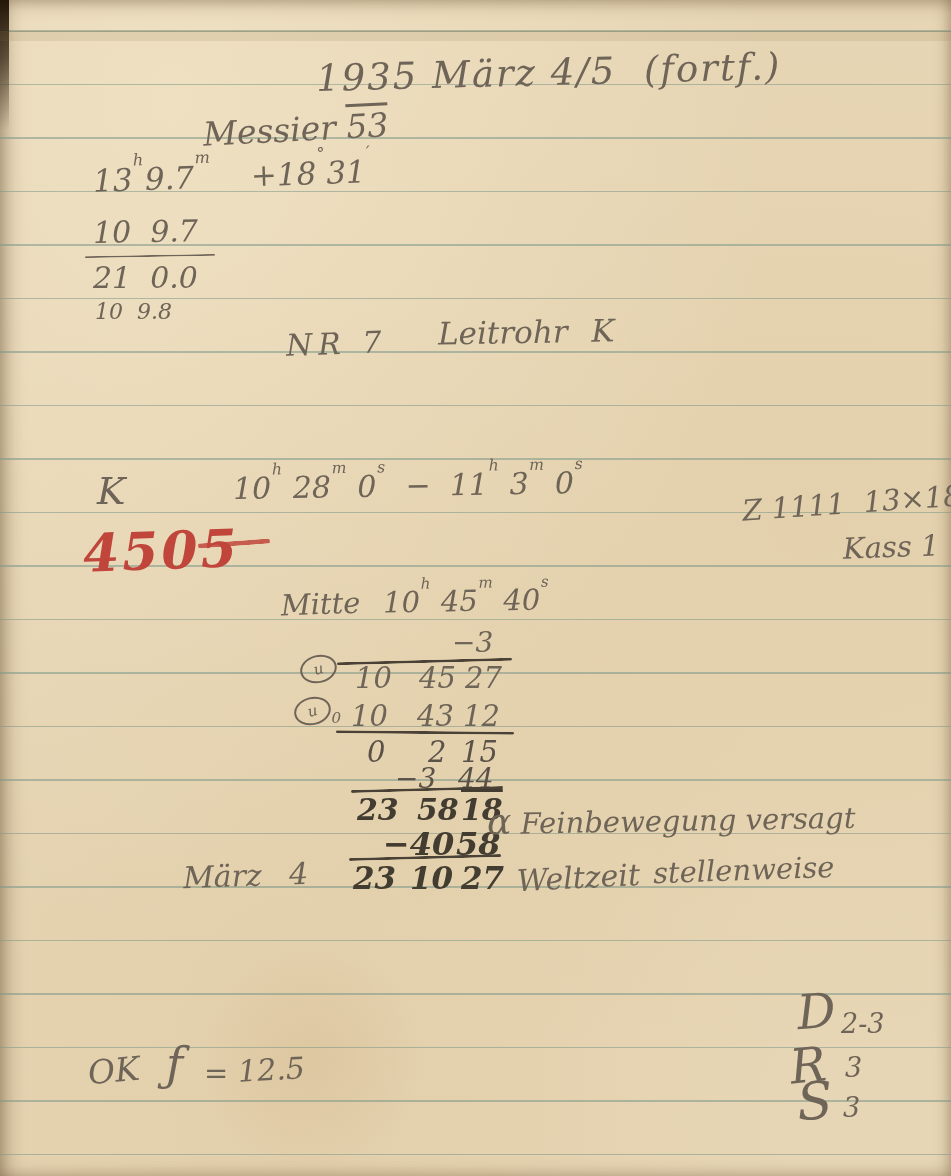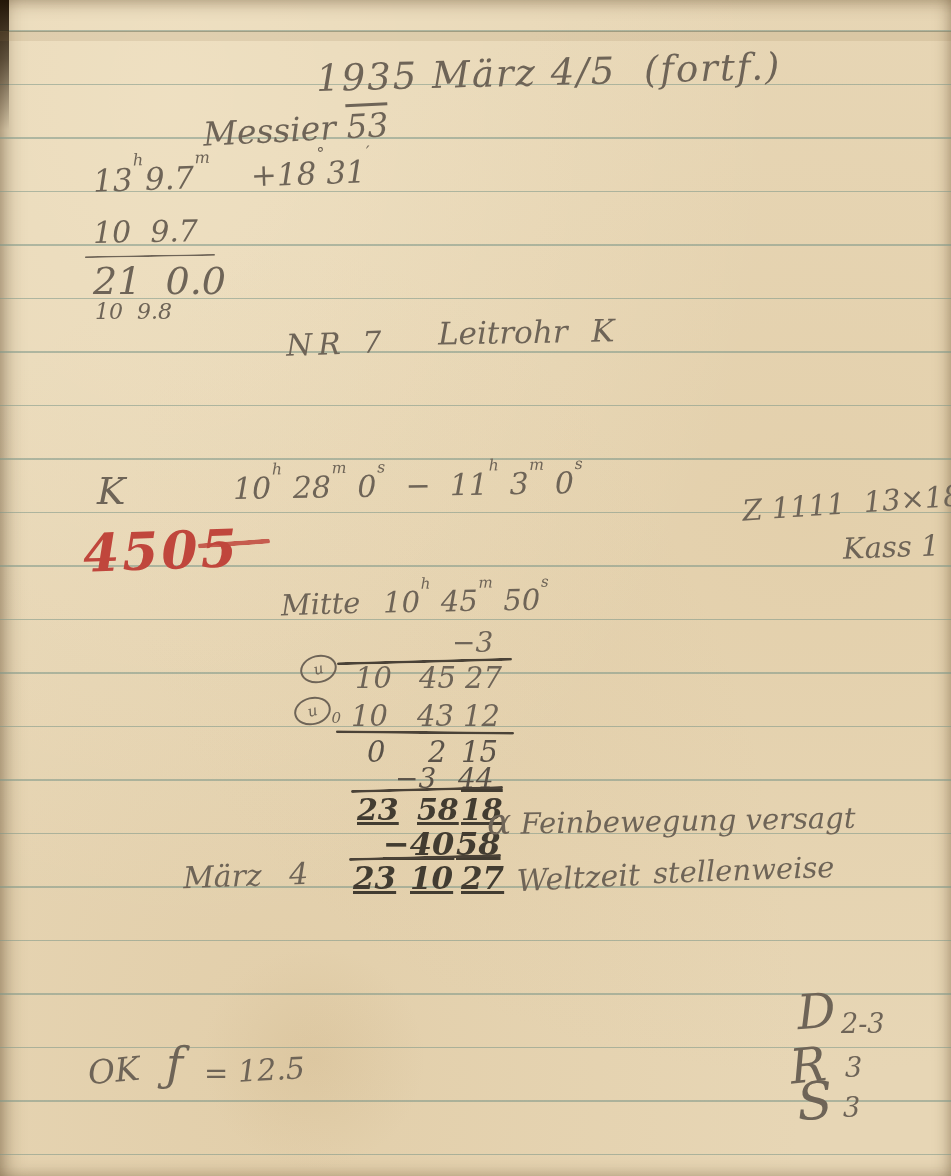--- a/index.html
+++ b/index.html
@@ -39,21 +39,21 @@
     border-top:1px solid rgba(120,92,55,0.18);
   }
   .hw {
     position:absolute;
     font-style:italic;
     color:#6e6457;
     white-space:pre;
     line-height:1.05;
   }
   .med  { color:#5a5248; }
-  .bold { color:#423c31; font-weight:bold;text-decoration:underline; }
+  .bold { color:#423c31; font-weight:bold; }
   .red  { color:#c0463c; }
   sup.u {
     font-size:0.52em; font-style:italic;
     position:relative; top:-0.85em; margin:0 1px;
   }
   .trow { display:flex; }
   .trow span { display:inline-block; }
   .rule {
     position:absolute; height:0;
     border-top:3px solid #4a4237; border-radius:2px;
@@ -84,38 +84,38 @@
   <div class="top-crease"></div>
 
   <div class="hw" style="left:316px;top:54px;font-size:37px;transform:rotate(-1.5deg);letter-spacing:2px;">1935 März 4/5  (fortf.)</div>
 
   <div class="hw" style="left:203px;top:113px;font-size:33px;transform:rotate(-3deg);"><span>Messier</span><span> </span><span class="overbar">53</span></div>
 
   <div class="hw" style="left:93px;top:160px;font-size:31px;transform:rotate(-2deg);"><span>13</span><sup class="u">h</sup><span>9.7</span><sup class="u">m</sup><span>    </span><span>+18</span><sup class="u">°</sup><span>31</span><sup class="u">′</sup></div>
 
   <div class="hw" style="left:93px;top:216px;font-size:30px;transform:rotate(-1deg);">10  9.7</div>
   <div class="rule light" style="left:85px;top:255px;width:130px;transform:rotate(-1deg);"></div>
-  <div class="hw" style="left:93px;top:262px;font-size:38px;">21  0.0</div>
+  <div class="hw" style="left:93px;top:262px;font-size:30px;">21  0.0</div>
   <div class="hw" style="left:95px;top:300px;font-size:22px;">10  9.8</div>
 
   <div class="hw" style="left:286px;top:328px;font-size:30px;transform:rotate(-2deg);letter-spacing:6px;">NR 7</div>
   <div class="hw" style="left:438px;top:316px;font-size:31px;transform:rotate(-1deg);word-spacing:14px;">Leitrohr K</div>
 
   <div class="hw" style="left:97px;top:472px;font-size:38px;">K</div>
 
   <div class="hw" style="left:233px;top:470px;font-size:30px;transform:rotate(-1deg);"><span>10</span><sup class="u">h</sup><span> </span><span>28</span><sup class="u">m</sup><span> </span><span>0</span><sup class="u">s</sup><span>  </span><span>−</span><span>  </span><span>11</span><sup class="u">h</sup><span> </span><span>3</span><sup class="u">m</sup><span> </span><span>0</span><sup class="u">s</sup></div>
 
   <div class="hw" style="left:742px;top:488px;font-size:29px;transform:rotate(-4deg);">Z 1111  13×18</div>
   <div class="hw" style="left:843px;top:532px;font-size:29px;transform:rotate(-2deg);">Kass 1</div>
 
   <div class="hw red" style="left:83px;top:524px;font-size:52px;font-weight:bold;transform:rotate(-2deg);letter-spacing:3px;">4505</div>
   <div class="rule red-line" style="left:198px;top:541px;width:72px;transform:rotate(-4deg);"></div>
 
   <div class="hw" style="left:281px;top:589px;font-size:29px;transform:rotate(-2deg);">Mitte</div>
-  <div class="hw" style="left:383px;top:586px;font-size:29px;transform:rotate(-1deg);"><span>10</span><sup class="u">h</sup><span> </span><span>45</span><sup class="u">m</sup><span> </span><span>50</span><sup class="u">s</sup></div>
+  <div class="hw" style="left:383px;top:586px;font-size:29px;transform:rotate(-1deg);"><span>10</span><sup class="u">h</sup><span> </span><span>45</span><sup class="u">m</sup><span> </span><span>40</span><sup class="u">s</sup></div>
 
   <div class="hw" style="left:452px;top:628px;font-size:28px;">−3</div>
 
   <div class="rule" style="left:337px;top:660px;width:175px;transform:rotate(-1.5deg);"></div>
 
   <div class="clock" style="left:300px;top:655px;">
       <span>u</span>
     </div>
   <div class="hw trow" style="left:355px;top:663px;font-size:29px;"><span style="width:64px">10</span><span style="width:46px">45</span><span>27</span></div>
 

